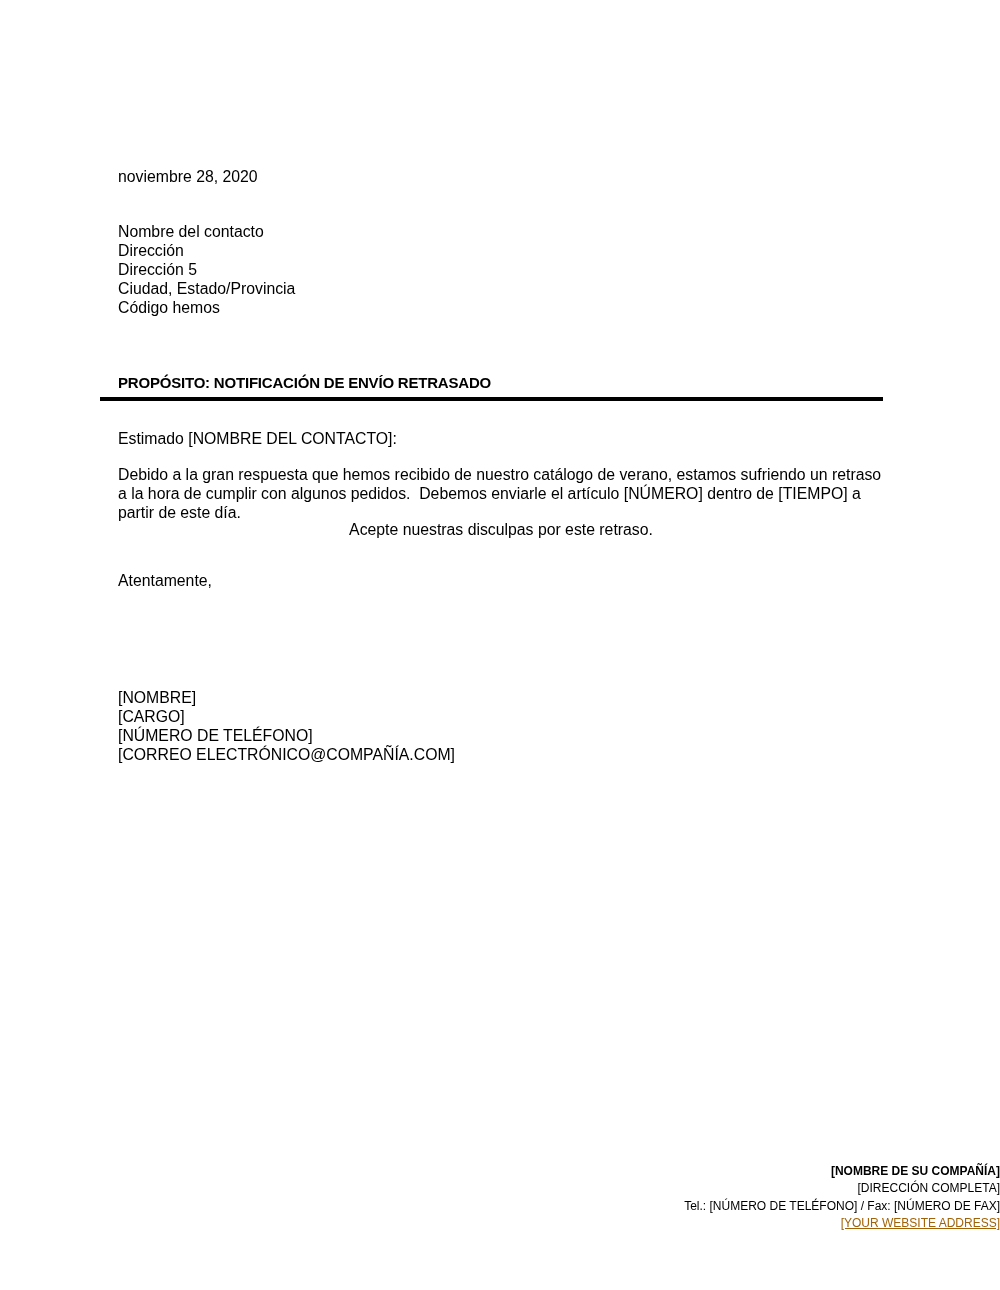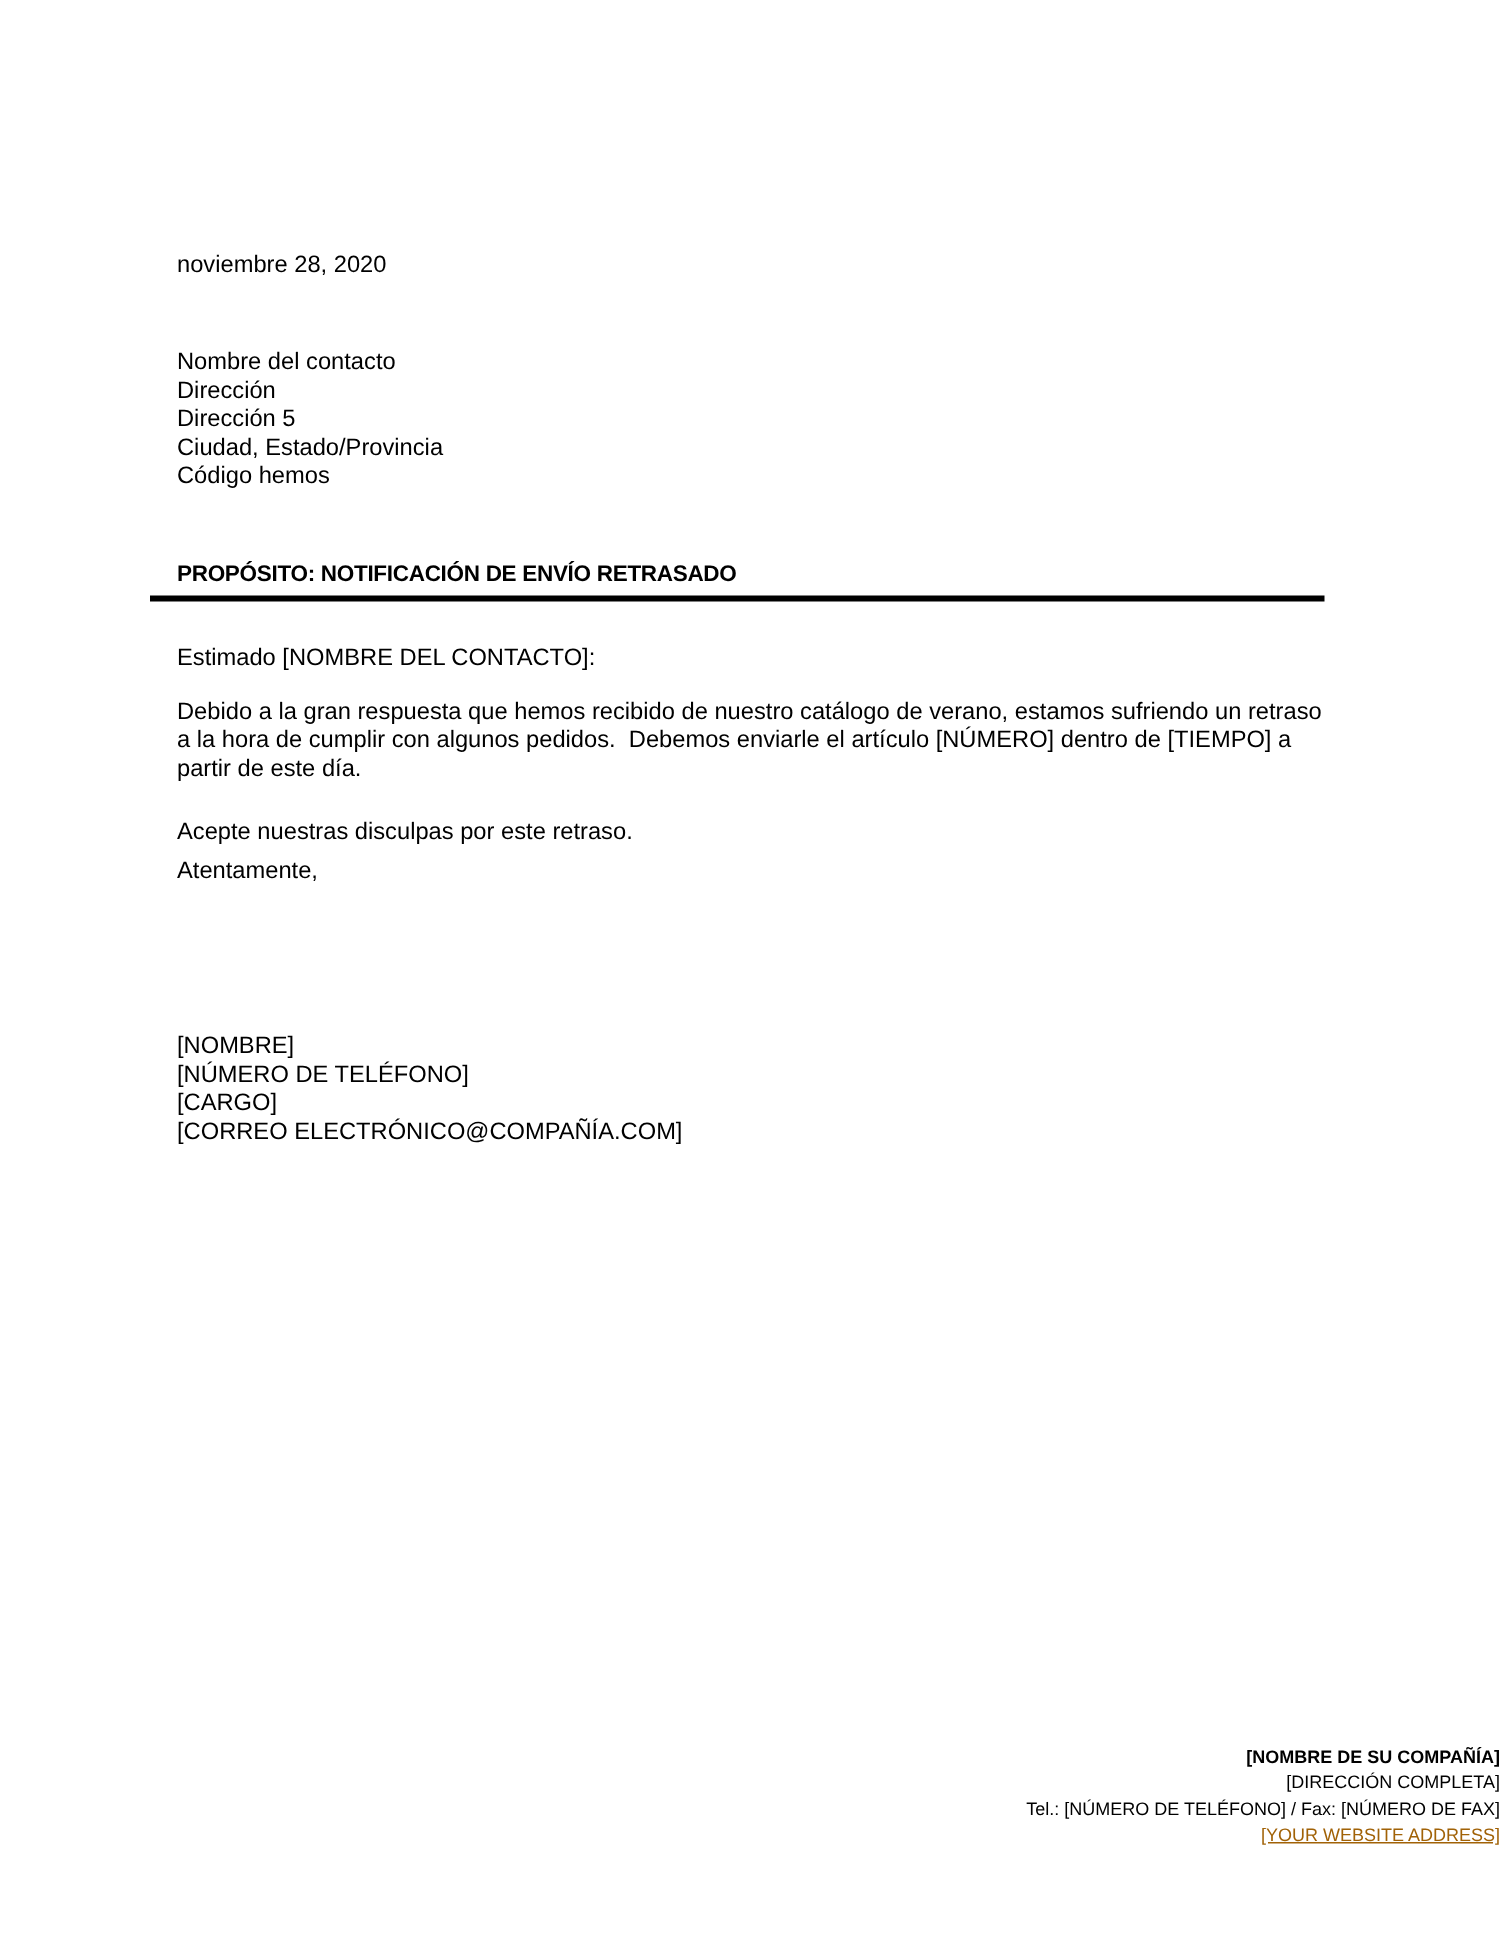--- a/index.html
+++ b/index.html
@@ -13,39 +13,39 @@
     width: 1000px;
     height: 1290px;
     background: #ffffff;
     overflow: hidden;
     font-size: 15.8px;
     line-height: 19px;
     padding-left: 29px;
   }
   .abs { position: absolute; left: 118px; }
   .date-line        { top: 167px; }
-  .recipient-block  { top: 232px; }
+  .recipient-block  { top: 222px; }
   .recipient-block div { height: 19px; }
   .subject-line {
     top: 373px;
     font-weight: bold;
     font-size: 15px;
     letter-spacing: -0.2px;
   }
   .subject-divider {
     position: absolute;
     left: 100px;
     top: 397px;
     width: 783px;
     height: 4px;
     background: #000000;
   }
   .salutation-line  { top: 429px; }
   .body-paragraph-1 { top: 465px; width: 766px; white-space: pre-wrap; }
-  .body-paragraph-2 { top: 545px; width: 766px; }
+  .body-paragraph-2 { top: 520px; width: 766px; text-align: center; }
   .closing-line     { top: 571px; }
   .signature-block  { top: 688px; }
   .signature-block div { height: 19px; }
   .page-footer {
     position: absolute;
     left: 0;
     top: 1163px;
     width: 100%;
     text-align: right;
     font-size: 12px;
@@ -79,22 +79,22 @@
   <div class="abs salutation-line">Estimado [NOMBRE DEL CONTACTO]:</div>
 
   <div class="abs body-paragraph-1">Debido a la gran respuesta que hemos recibido de nuestro catálogo de verano, estamos sufriendo un retraso a la hora de cumplir con algunos pedidos.  Debemos enviarle el artículo [NÚMERO] dentro de [TIEMPO] a partir de este día.</div>
 
   <div class="abs body-paragraph-2">Acepte nuestras disculpas por este retraso.</div>
 
   <div class="abs closing-line">Atentamente,</div>
 
   <div class="abs signature-block">
     <div>[NOMBRE]</div>
+    <div>[CARGO]</div>
     <div>[NÚMERO DE TELÉFONO]</div>
-    <div>[CARGO]</div>
     <div>[CORREO ELECTRÓNICO@COMPAÑÍA.COM]</div>
   </div>
 
   <div class="page-footer">
     <div class="footer-company">[NOMBRE DE SU COMPAÑÍA]</div>
     <div class="footer-address">[DIRECCIÓN COMPLETA]</div>
     <div class="footer-phone-fax">Tel.: [NÚMERO DE TELÉFONO] / Fax: [NÚMERO DE FAX]</div>
     <div class="footer-website">
       <a style="color: #a16207;">[YOUR WEBSITE ADDRESS]</a>
     </div>

